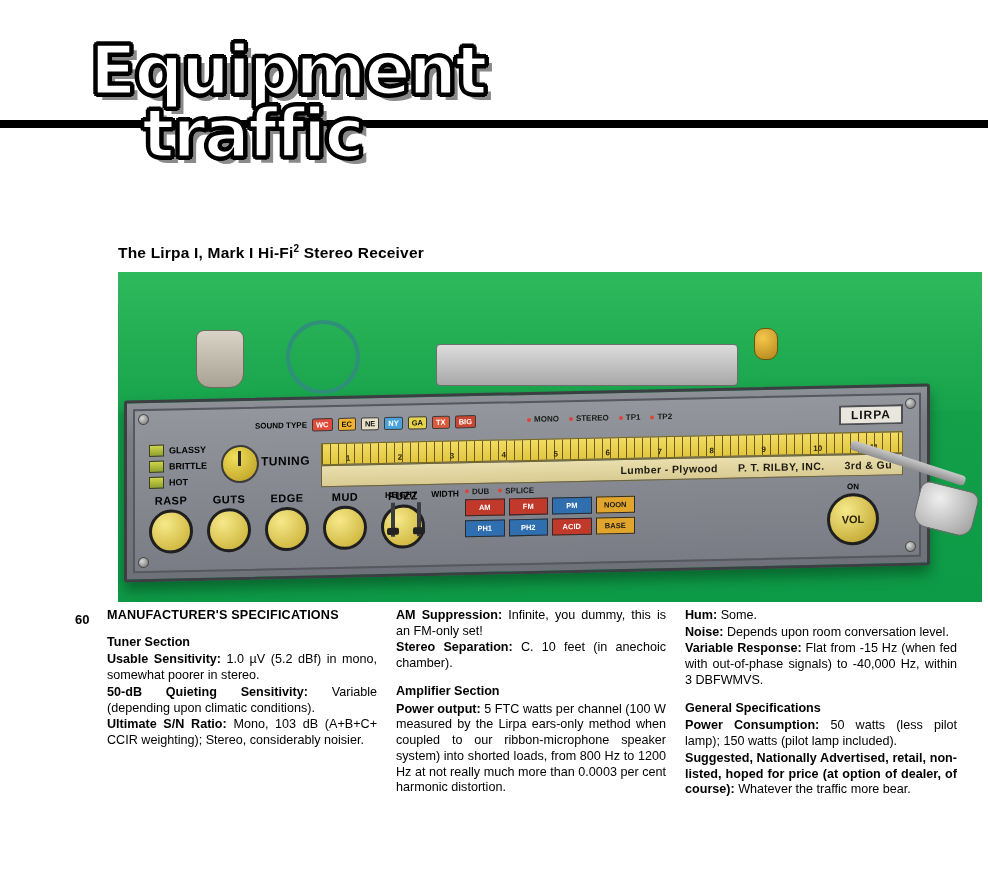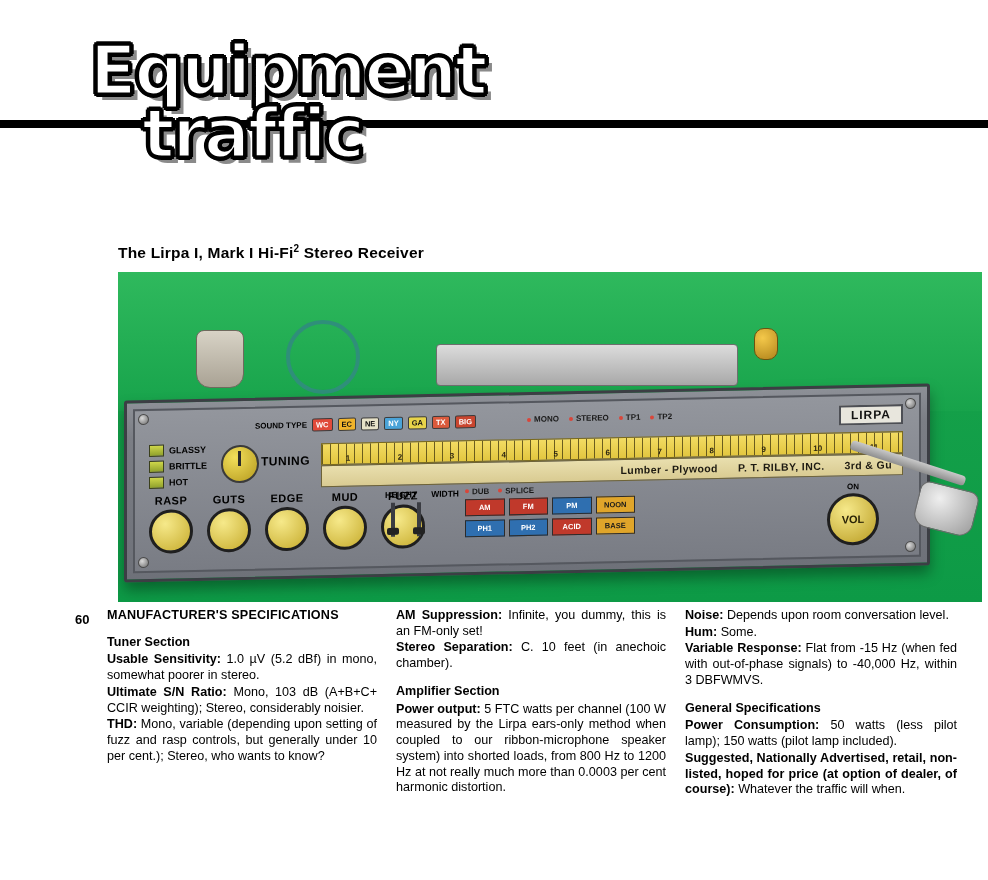--- a/index.html
+++ b/index.html
@@ -519,34 +519,34 @@
 </div>
 
 <div class="folio">60</div>
 
 <div class="columns">
 
   <div class="col c1">
     <div class="colhead">MANUFACTURER'S SPECIFICATIONS</div>
     <div class="subhead">Tuner Section</div>
     <p class="spec"><b>Usable Sensitivity:</b><span> 1.0 µV (5.2 dBf) in mono, somewhat poorer in stereo.</span></p>
+    <p class="spec"><b>50-dB Quieting Sensitivity:</b><span> Variable (depending upon climatic conditions).</span></p>
     <p class="spec"><b>Ultimate S/N Ratio:</b><span> Mono, 103 dB (A+B+C+ CCIR weighting); Stereo, considerably noisier.</span></p>
-    <p class="spec"><b>THD:</b><span> Mono, variable (depending upon setting of fuzz and rasp controls, but generally under 10 per cent.); Stereo, who wants to know?</span></p>
   </div>
 
   <div class="col c2">
     <p class="spec"><b>AM Suppression:</b><span> Infinite, you dummy, this is an FM-only set!</span></p>
     <p class="spec"><b>Stereo Separation:</b><span> C. 10 feet (in anechoic chamber).</span></p>
     <div class="gap"></div>
     <div class="subhead">Amplifier Section</div>
     <p class="spec"><b>Power output:</b><span> 5 FTC watts per channel (100 W measured by the Lirpa ears-only method when coupled to our ribbon-microphone speaker system) into shorted loads, from 800 Hz to 1200 Hz at not really much more than 0.0003 per cent harmonic distortion.</span></p>
   </div>
 
   <div class="col c3">
+    <p class="spec"><b>Hum:</b><span> Some.</span></p>
     <p class="spec"><b>Noise:</b><span> Depends upon room conversation level.</span></p>
-    <p class="spec"><b>Hum:</b><span> Some.</span></p>
     <p class="spec"><b>Variable Response:</b><span> Flat from -15 Hz (when fed with out-of-phase signals) to -40,000 Hz, within 3 DBFWMVS.</span></p>
     <div class="gap"></div>
     <div class="subhead">General Specifications</div>
     <p class="spec"><b>Power Consumption:</b><span> 50 watts (less pilot lamp); 150 watts (pilot lamp included).</span></p>
-    <p class="spec"><b>Suggested, Nationally Advertised, retail, non-listed, hoped for price (at option of dealer, of course):</b><span> Whatever the traffic will when.</span></p>
+    <p class="spec"><b>Suggested, Nationally Advertised, retail, non-listed, hoped for price (at option of dealer, of course):</b><span> Whatever the traffic more bear.</span></p>
   </div>
 </div>
 
 </body></html>

